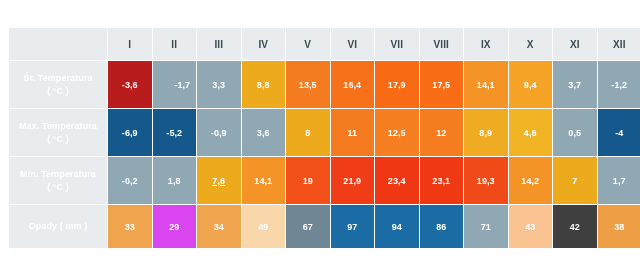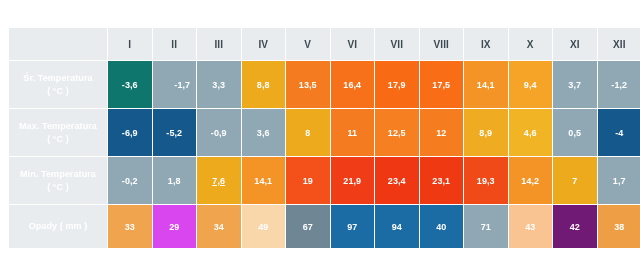--- a/index.html
+++ b/index.html
@@ -113,21 +113,21 @@
           <th class="month-head">XI</th>
           <th class="month-head">XII</th>
         </tr>
     </thead>
     <tbody>
         <tr class="data-row">
           <td class="row-label">
             <span class="lbl-line">Śr. Temperatura</span>
             <span class="lbl-line">( °C )</span>
           </td>
-          <td class="val" style="background: #0f766e;">-3,6</td>
+          <td class="val" style="background: #b91c1c;">-3,6</td>
           <td class="val" style="background: rgb(143, 168, 180); padding-left: 16px;">-1,7</td>
           <td class="val" style="background: rgb(143, 168, 180);">3,3</td>
           <td class="val" style="background: rgb(237, 170, 28);">8,8</td>
           <td class="val" style="background: rgb(244, 123, 32);">13,5</td>
           <td class="val" style="background: rgb(247, 112, 26);">16,4</td>
           <td class="val" style="background: rgb(249, 106, 21);">17,9</td>
           <td class="val" style="background: rgb(249, 109, 22);">17,5</td>
           <td class="val" style="background: rgb(245, 148, 38);">14,1</td>
           <td class="val" style="background: rgb(245, 164, 40);">9,4</td>
           <td class="val" style="background: rgb(143, 168, 180);">3,7</td>
@@ -173,21 +173,21 @@
           <td class="row-label">
             <span class="lbl-line">Opady ( mm )</span>
           </td>
           <td class="val" style="background: rgb(240, 164, 78);">33</td>
           <td class="val" style="background: #d946ef;">29</td>
           <td class="val" style="background: rgb(240, 164, 78);">34</td>
           <td class="val" style="background: rgb(250, 214, 171);">49</td>
           <td class="val" style="background: rgb(111, 135, 148);">67</td>
           <td class="val" style="background: rgb(27, 107, 165);">97</td>
           <td class="val" style="background: rgb(27, 107, 165);">94</td>
-          <td class="val" style="background: rgb(27, 107, 165);">40</td>
+          <td class="val" style="background: rgb(27, 107, 165);">86</td>
           <td class="val" style="background: rgb(143, 168, 180);">71</td>
           <td class="val" style="background: rgb(250, 195, 146);">43</td>
-          <td class="val" style="background: #701a75;">42</td>
+          <td class="val" style="background: #404040;">42</td>
           <td class="val" style="background: rgb(238, 159, 70);">38</td>
         </tr>
       </tbody>
   </table>
 </div>
 
 </body></html>

